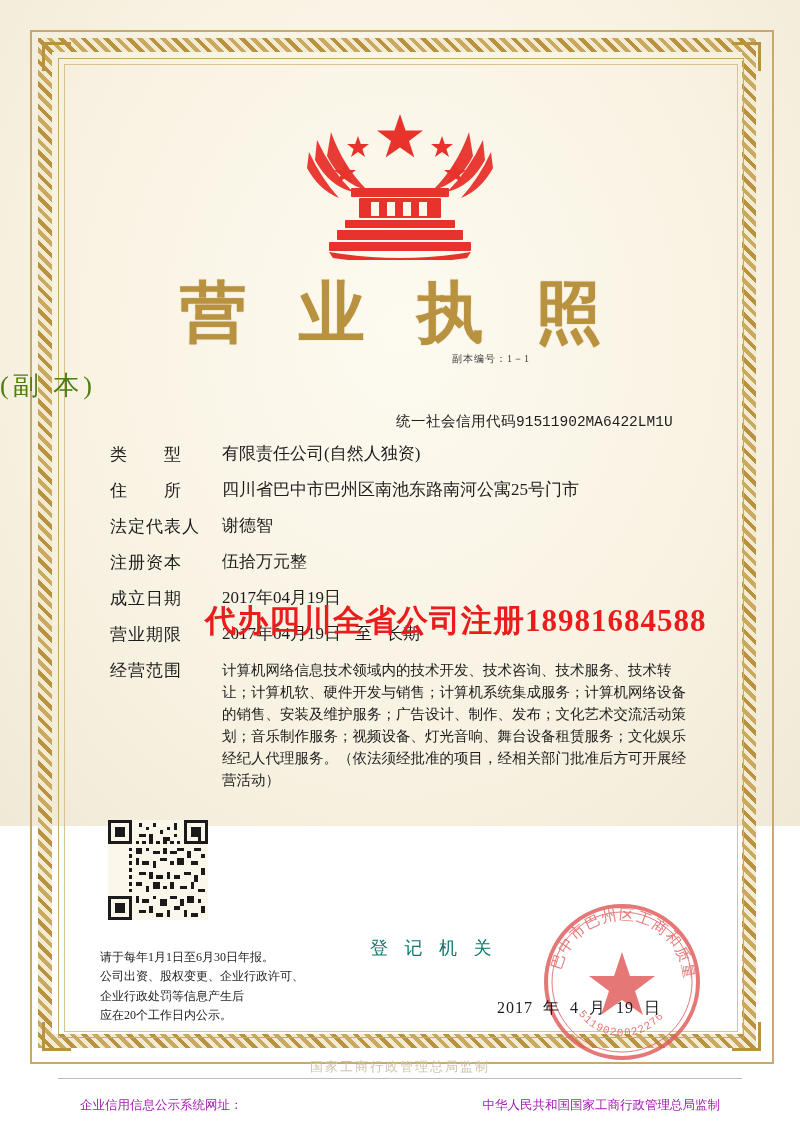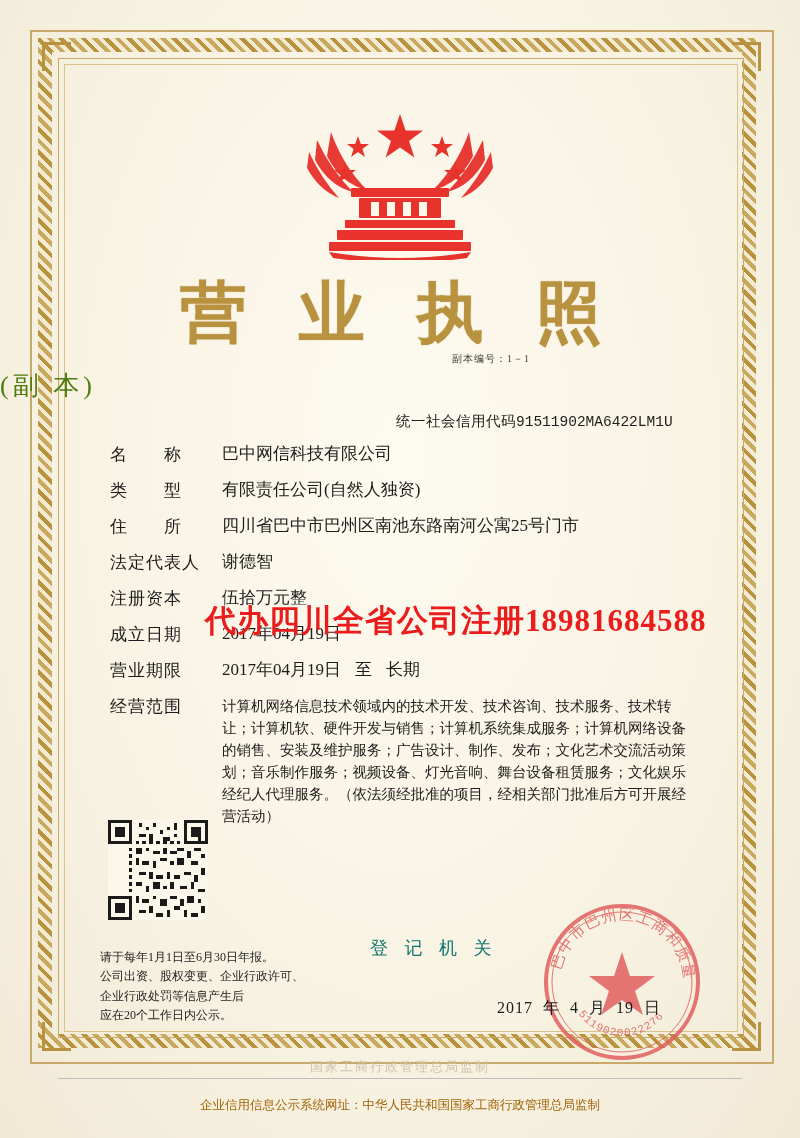--- a/index.html
+++ b/index.html
@@ -9,21 +9,21 @@
   body {
     width: 800px;
     height: 1138px;
     background: #ffffff;
     font-family: "Liberation Sans", sans-serif;
     overflow: hidden;
   }
   .page {
     position: relative;
     width: 800px;
-    height: 1138px;
+    height: 826px;
     background: #fbf7ea;
   }
   
   .paper {
     position: absolute;
     left: 0; top: 0; right: 0; bottom: 0;
     background:
       radial-gradient(ellipse at 50% 40%, #fdfaf0 0%, #f8f2e2 60%, #f0e9d6 100%);
   }
   
@@ -238,26 +238,26 @@
     font-family: "Liberation Serif", serif;
   }
 
   
   .footer {
     position: absolute;
     left: 0; right: 0;
     top: 1090px;
     height: 30px;
     display: flex;
-    justify-content: center;
+    justify-content: space-between;
     align-items: center;
-    padding: 0 56px;
+    padding: 0 80px;
     box-sizing: border-box;
     font-size: 12.5px;
-    color: #a16207;
+    color: #a21caf;
     font-family: "Liberation Serif", serif;
   }
   .footer-line {
     position: absolute;
     left: 58px; right: 58px;
     top: 1078px;
     height: 1px;
     background: #bdbdbd;
   }
 </style>
@@ -318,24 +318,20 @@
 
   <div class="title">营 业 执 照</div>
   <div class="subnum">副本编号：1－1</div>
   <div class="subtitle">(副 本)</div>
 
   <div class="credit-code">
     <span>统一社会信用代码</span><span class="cc-val">91511902MA6422LM1U</span>
   </div>
 
   <div class="fields">
-    <div class="row">
-      <div class="label">名　　称</div>
-      <div class="value">巴中网信科技有限公司</div>
-    </div>
     <div class="row">
       <div class="label">类　　型</div>
       <div class="value">有限责任公司(自然人独资)</div>
     </div>
     <div class="row">
       <div class="label">住　　所</div>
       <div class="value">四川省巴中市巴州区南池东路南河公寓25号门市</div>
     </div>
     <div class="row">
       <div class="label">法定代表人</div>

